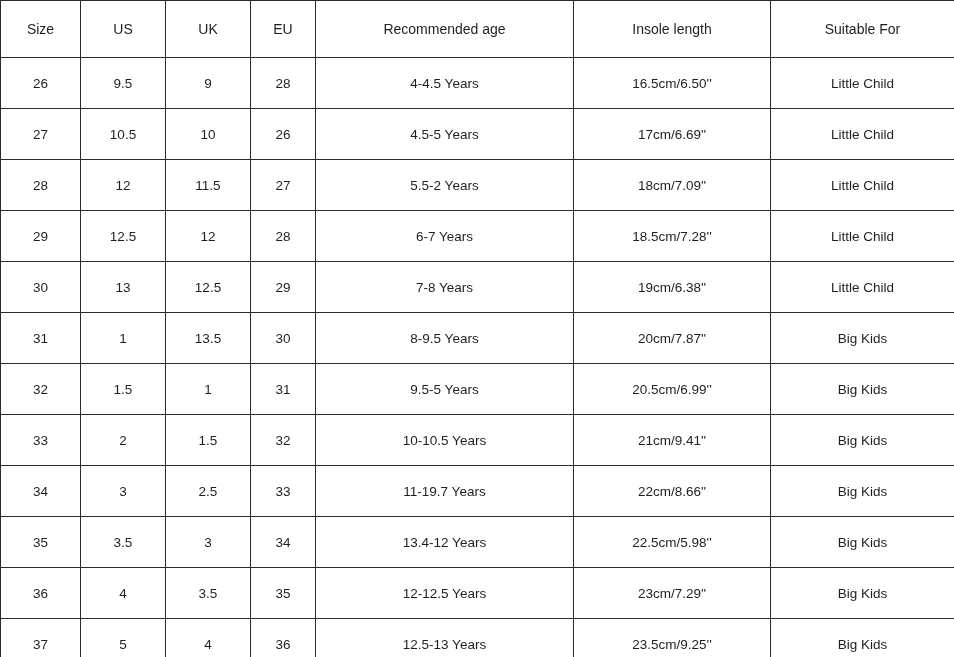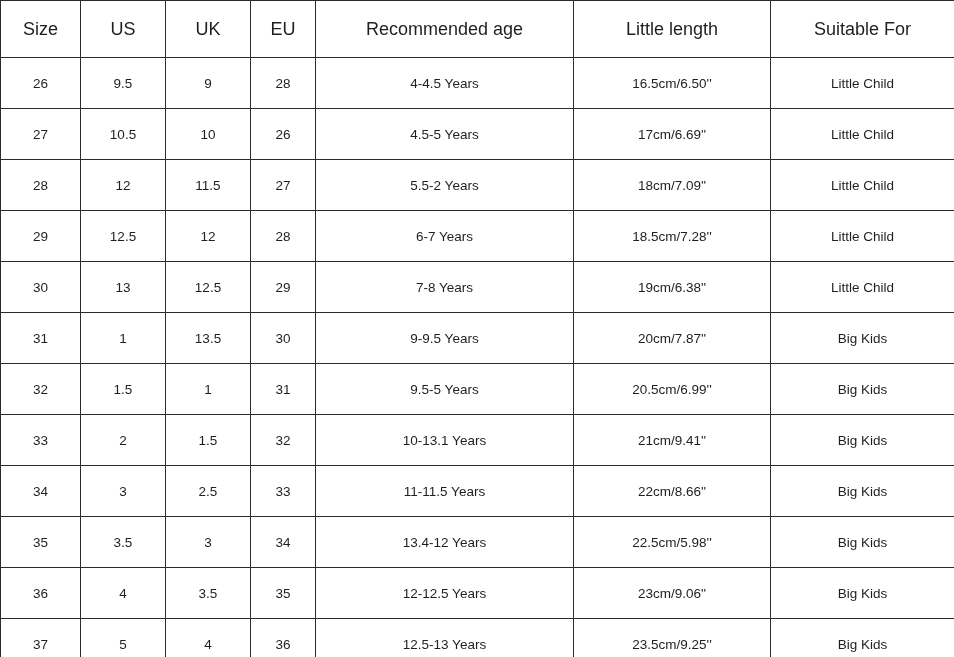--- a/index.html
+++ b/index.html
@@ -29,21 +29,21 @@
   table.size-table th {
     border: 1px solid #2b2b2b;
     text-align: center;
     vertical-align: middle;
     font-weight: normal;
     font-size: 13.5px;
     color: #1f1f1f;
     padding: 0 4px;
   }
   table.size-table thead th {
-    font-size: 18px;
+    font-size: 14px;
     height: 56px;
   }
   table.size-table tbody td {
     height: 50px;
   }
   
   col.c0 { width: 80px; }
   col.c1 { width: 85px; }
   col.c2 { width: 85px; }
   col.c3 { width: 65px; }
@@ -65,21 +65,21 @@
         <col class="c5">
         <col class="c6">
     </colgroup>
     <thead>
       <tr>
         <th>Size</th>
         <th>US</th>
         <th>UK</th>
         <th>EU</th>
         <th>Recommended age</th>
-        <th>Little length</th>
+        <th>Insole length</th>
         <th>Suitable For</th>
       </tr>
     </thead>
     <tbody>
       <tr>
         <td>26</td>
         <td>9.5</td>
         <td>9</td>
         <td>28</td>
         <td>4-4.5 Years</td>
@@ -120,67 +120,67 @@
         <td>29</td>
         <td>7-8 Years</td>
         <td>19cm/6.38''</td>
         <td>Little Child</td>
       </tr>
       <tr>
         <td>31</td>
         <td>1</td>
         <td>13.5</td>
         <td>30</td>
-        <td>9-9.5 Years</td>
+        <td>8-9.5 Years</td>
         <td>20cm/7.87''</td>
         <td>Big Kids</td>
       </tr>
       <tr>
         <td>32</td>
         <td>1.5</td>
         <td>1</td>
         <td>31</td>
         <td>9.5-5 Years</td>
         <td>20.5cm/6.99''</td>
         <td>Big Kids</td>
       </tr>
       <tr>
         <td>33</td>
         <td>2</td>
         <td>1.5</td>
         <td>32</td>
-        <td>10-13.1 Years</td>
+        <td>10-10.5 Years</td>
         <td>21cm/9.41''</td>
         <td>Big Kids</td>
       </tr>
       <tr>
         <td>34</td>
         <td>3</td>
         <td>2.5</td>
         <td>33</td>
-        <td>11-11.5 Years</td>
+        <td>11-19.7 Years</td>
         <td>22cm/8.66''</td>
         <td>Big Kids</td>
       </tr>
       <tr>
         <td>35</td>
         <td>3.5</td>
         <td>3</td>
         <td>34</td>
         <td>13.4-12 Years</td>
         <td>22.5cm/5.98''</td>
         <td>Big Kids</td>
       </tr>
       <tr>
         <td>36</td>
         <td>4</td>
         <td>3.5</td>
         <td>35</td>
         <td>12-12.5 Years</td>
-        <td>23cm/9.06''</td>
+        <td>23cm/7.29''</td>
         <td>Big Kids</td>
       </tr>
       <tr>
         <td>37</td>
         <td>5</td>
         <td>4</td>
         <td>36</td>
         <td>12.5-13 Years</td>
         <td>23.5cm/9.25''</td>
         <td>Big Kids</td>

